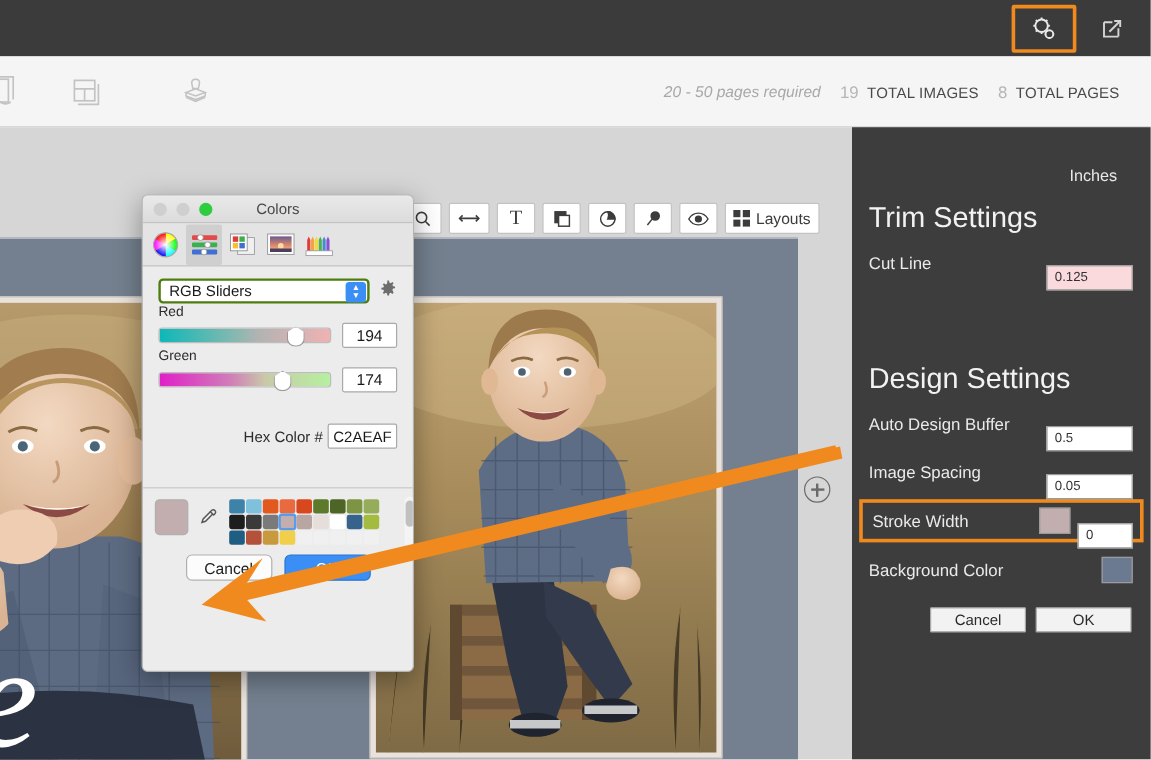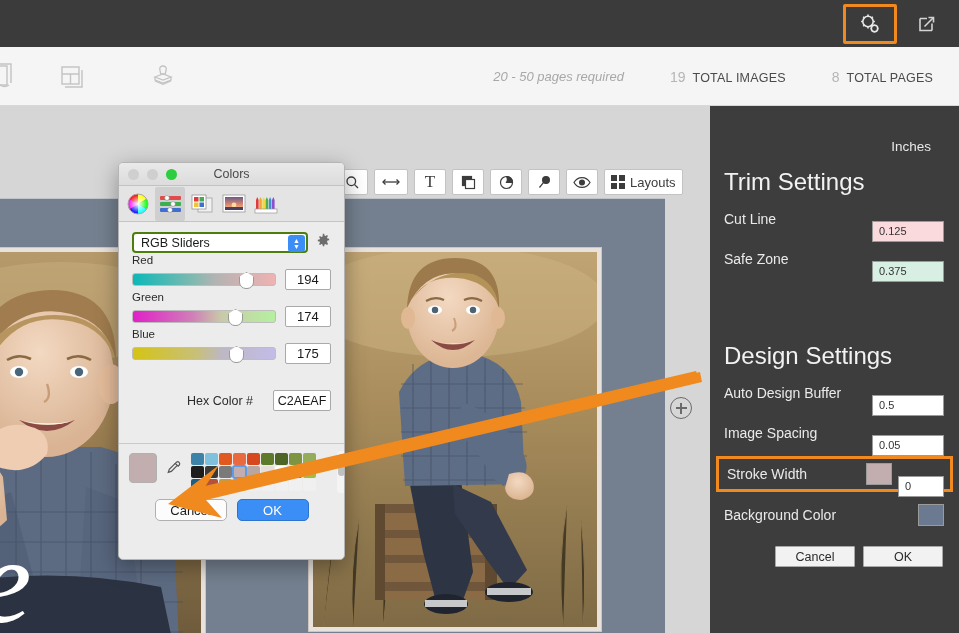--- a/index.html
+++ b/index.html
@@ -25,21 +25,21 @@
   }
 
   
   .subbar {
     position: absolute; left: 0; top: 47px; width: 959px; height: 59px;
     background: #f5f5f5; border-bottom: 1px solid #d8d8d8;
   }
   .subbar-icons { position: absolute; left: 0; top: 0; height: 59px; display: flex; align-items: center; }
   .sb-ico { width: 90px; height: 59px; display: flex; align-items: center; justify-content: center; cursor: pointer; }
   .sb-ico:first-child { width: 46px; margin-left: -18px; }
-  .stats { position: absolute; right: 26px; top: 0; height: 59px; display: flex; align-items: center; gap: 46px; }
+  .stats { position: absolute; right: 26px; top: 0; height: 59px; display: flex; align-items: center; gap: 16px; }
   .stat-required { font-size: 13px; font-style: italic; color: #a8a8a8; }
   .stat { display: flex; align-items: baseline; gap: 7px; }
   .stat-num { font-size: 14px; color: #b5b5b5; }
   .stat-lbl { font-size: 12.5px; color: #4a4a4a; letter-spacing: .2px; }
 
   
   .workarea {
     position: absolute; left: 0; top: 106px; width: 710px; height: 527px;
     background: #d6d6d6;
   }
@@ -163,21 +163,21 @@
     position: absolute; top: -2px; width: 15px; height: 17px;
     background: #fff; border: 1px solid #999;
     border-radius: 3px 3px 7px 7px; clip-path: polygon(50% 0%, 100% 30%, 100% 100%, 0% 100%, 0% 30%);
     cursor: grab;
   }
   .sl-val {
     width: 48px; height: 21px; background: #fff; border: 1px solid #a9a9a9;
     border-radius: 2px; font-size: 13px; color: #1a1a1a;
     display: flex; align-items: center; justify-content: center;
   }
-  .hex-row { display: flex; align-items: center; justify-content: flex-end; gap: 20px; margin-top: 26px; }
+  .hex-row { display: flex; align-items: center; justify-content: flex-end; gap: 4px; margin-top: 26px; }
   .hex-lbl { font-size: 12.5px; color: #2b2b2b; }
   .hex-val {
     width: 58px; height: 21px; background: #fff; border: 1px solid #a9a9a9;
     border-radius: 2px; font-size: 12.5px; color: #1a1a1a;
     display: flex; align-items: center; justify-content: center;
   }
   .cd-sep { margin-top: 32px; border-top: 1px solid #c9c9c9; }
   .cd-bottom { padding: 9px 10px 0 10px; display: flex; align-items: flex-start; gap: 8px; }
   .current-swatch {
     width: 28px; height: 30px; border-radius: 4px; border: 1px solid #b0b0b0;
@@ -457,24 +457,20 @@
     </div>
   </div>
 
   <div class="rightpanel">
     <div class="panel-h">Trim Settings</div>
     <div class="inches-lbl">Inches</div>
 
     <div class="row">
       <span class="row-lbl">Cut Line</span>
       <span class="field pink">0.125</span>
-    </div>
-    <div class="row">
-      <span class="row-lbl">Safe Zone</span>
-      <span class="field mint">0.375</span>
     </div>
 
     <div class="section-gap"></div>
     <div class="panel-h">Design Settings</div>
 
     <div class="row">
       <span class="row-lbl">Auto Design Buffer</span>
       <span class="field white">0.5</span>
     </div>
     <div class="row">
@@ -617,29 +613,20 @@
       <div class="slider-block">
         <div class="sl-lbl">Green</div>
         <div class="sl-row">
           <div class="sl-track green">
             <div class="sl-knob" style="left:95px"></div>
           </div>
           <div class="sl-val">174</div>
         </div>
       </div>
 
-      <div class="slider-block">
-        <div class="sl-lbl">Blue</div>
-        <div class="sl-row">
-          <div class="sl-track blue">
-            <div class="sl-knob" style="left:96px"></div>
-          </div>
-          <div class="sl-val">175</div>
-        </div>
-      </div>
 
       <div class="hex-row">
         <span class="hex-lbl">Hex Color #</span>
         <span class="hex-val">C2AEAF</span>
       </div>
     </div>
 
     <div class="cd-sep"></div>
 
     <div class="cd-bottom">

